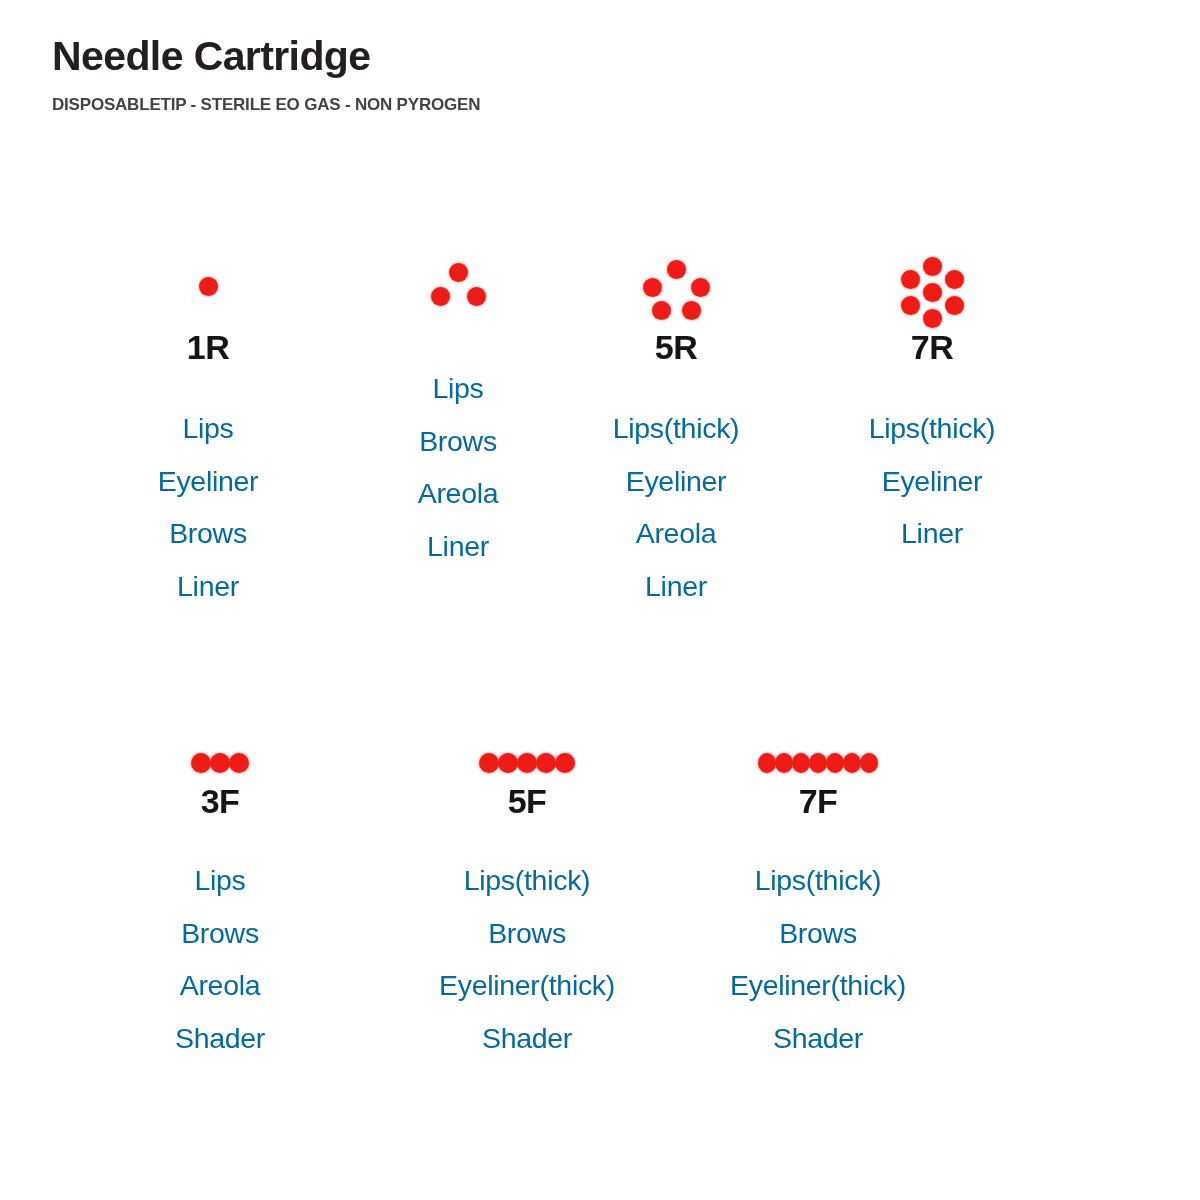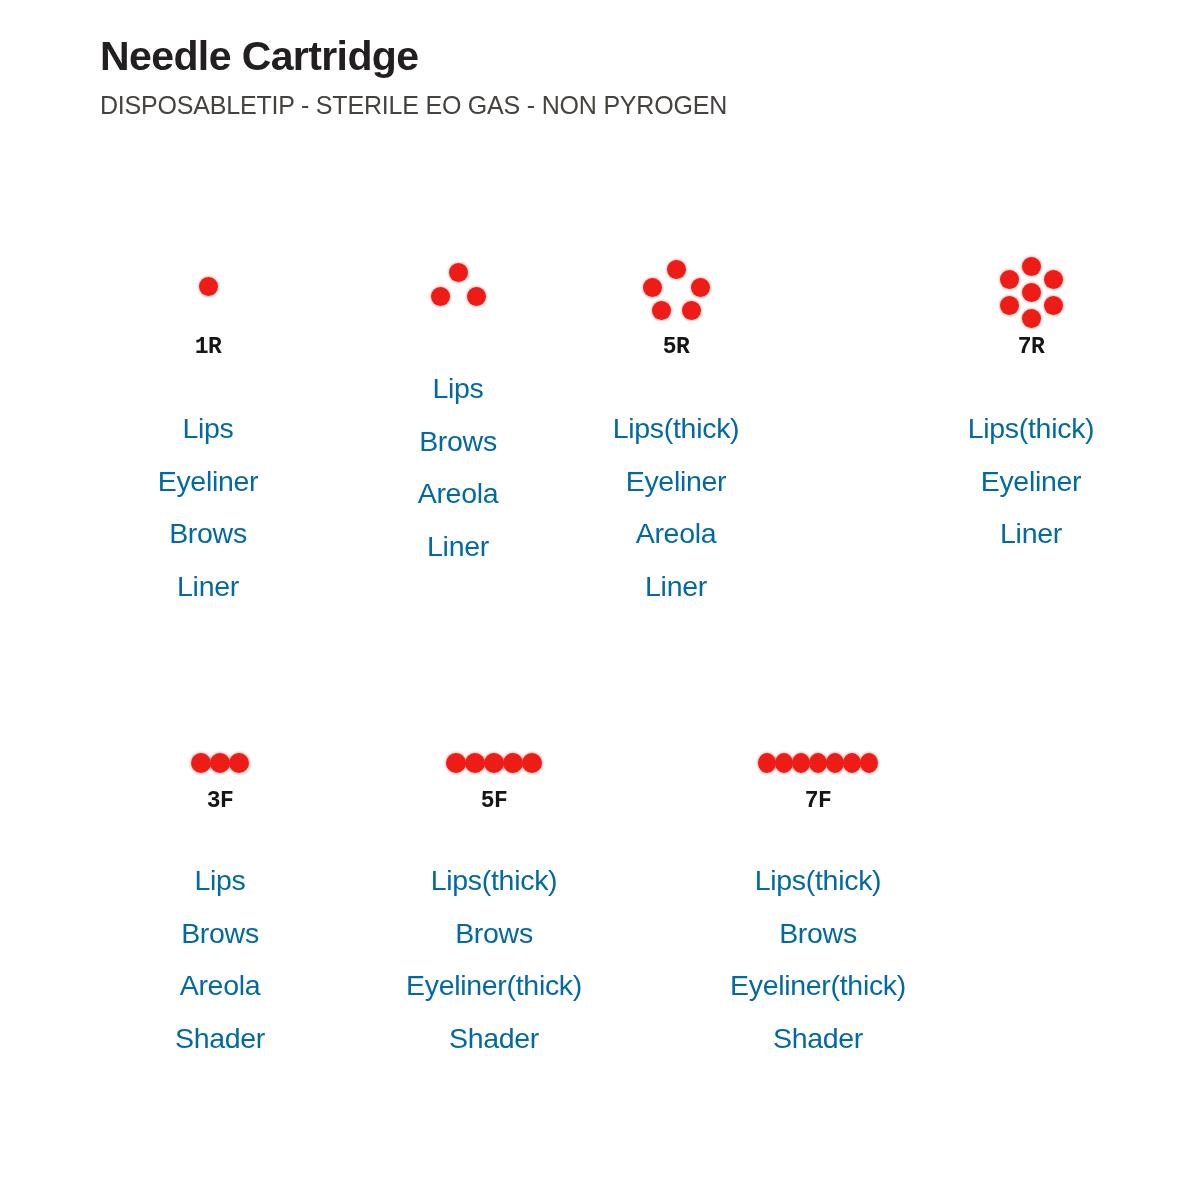--- a/index.html
+++ b/index.html
@@ -16,36 +16,35 @@
     color: #231f20;
     -webkit-font-smoothing: antialiased;
   }
 
   
   #header {
     position: absolute;
     left: 52px;
     top: 32px;
     width: 1100px;
-    margin-left: 48px;
   }
   #page-title {
     font-family: "Liberation Sans", sans-serif;
     font-weight: bold;
     font-size: 41px;
     letter-spacing: -0.6px;
     color: #231f20;
     line-height: 48px;
     margin: 0;
     white-space: nowrap;
   }
   #page-subtitle {
     font-family: "Liberation Sans", sans-serif;
-    font-weight: normal;
-    font-size: 25px;
+    font-weight: bold;
+    font-size: 17px;
     letter-spacing: -0.2px;
     color: #45423f;
     line-height: 30px;
     margin: 10px 0 0 0;
     white-space: nowrap;
   }
 
   
   .needle-row {
     position: absolute;
@@ -91,23 +90,23 @@
   }
   .pattern.flat .dot {
     position: static;
     width: 20px;
     height: 20px;
     margin: 0 -0.5px;
   }
 
   
   .gauge-label {
-    font-family: Liberation Mono, monospace;
+    font-family: Liberation Sans, sans-serif;
     font-weight: bold;
-    font-size: 23px;
+    font-size: 34px;
     letter-spacing: -0.5px;
     color: #151515;
     line-height: 34px;
     margin-top: 6px;
   }
 
   
   .use-list {
     list-style: none;
     margin: 38px 0 0 0;
@@ -169,21 +168,21 @@
         <span class="dot" style="width: 19px; height: 19px; left: 65.5px; top: 48.5px;"></span>
       </div>
       <div class="gauge-label">5R</div>
       <ul class="use-list">
         <li>Lips(thick)</li>
         <li>Eyeliner</li>
         <li>Areola</li>
         <li>Liner</li>
       </ul>
     </div>
-    <div class="needle-card" style="left: 1031px;">
+    <div class="needle-card" style="left: 932px;">
       <div class="pattern">
         <span class="dot" style="width: 19px; height: 19px; left: 50.5px; top: 4.5px;"></span>
         <span class="dot" style="width: 19px; height: 19px; left: 28.5px; top: 17.5px;"></span>
         <span class="dot" style="width: 19px; height: 19px; left: 72.5px; top: 17.5px;"></span>
         <span class="dot" style="width: 19px; height: 19px; left: 50.5px; top: 30.5px;"></span>
         <span class="dot" style="width: 19px; height: 19px; left: 28.5px; top: 43.5px;"></span>
         <span class="dot" style="width: 19px; height: 19px; left: 72.5px; top: 43.5px;"></span>
         <span class="dot" style="width: 19px; height: 19px; left: 50.5px; top: 56.5px;"></span>
       </div>
       <div class="gauge-label">7R</div>
@@ -204,21 +203,21 @@
         </div>
       </div>
       <div class="gauge-label">3F</div>
       <ul class="use-list">
         <li>Lips</li>
         <li>Brows</li>
         <li>Areola</li>
         <li>Shader</li>
       </ul>
     </div>
-    <div class="needle-card" style="left: 494px;">
+    <div class="needle-card" style="left: 527px;">
       <div class="pattern flat">
         <div class="dotrow">
           <span class="dot"></span>
           <span class="dot"></span>
           <span class="dot"></span>
           <span class="dot"></span>
           <span class="dot"></span>
         </div>
       </div>
       <div class="gauge-label">5F</div>

